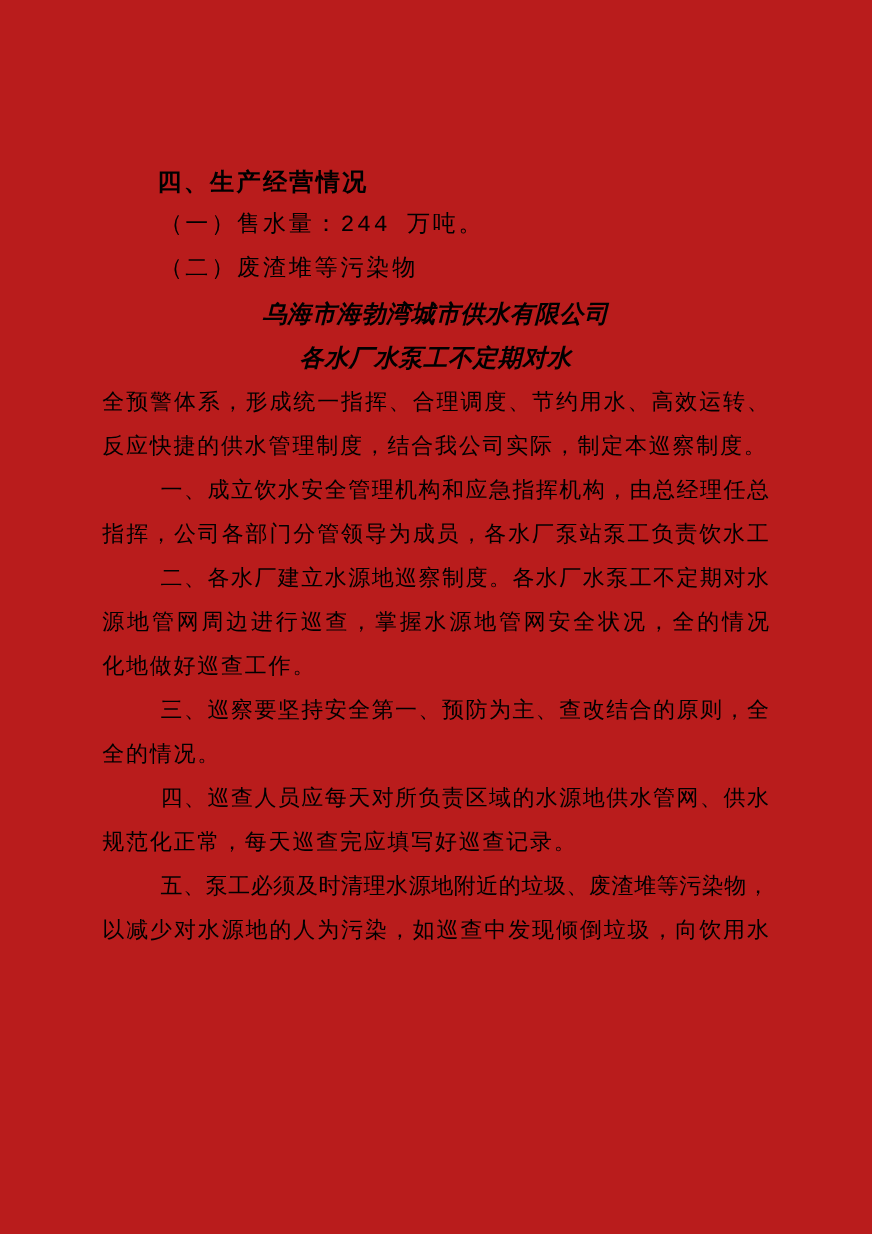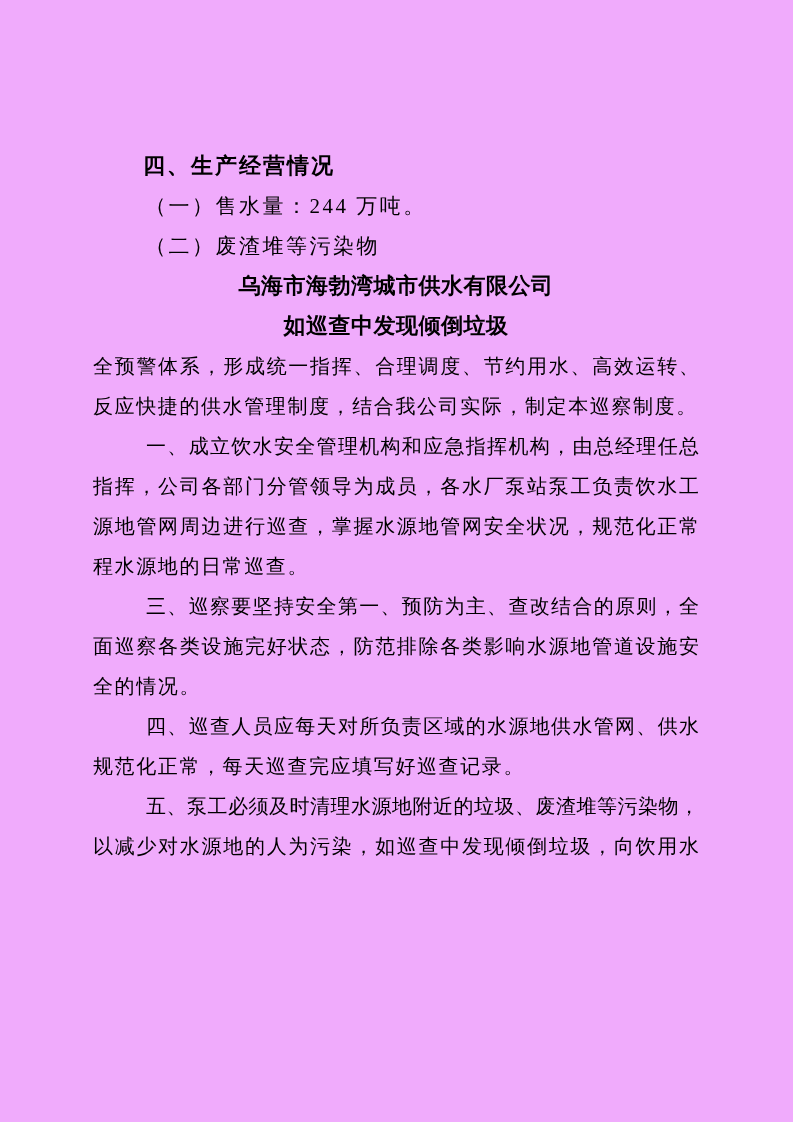--- a/index.html
+++ b/index.html
@@ -4,21 +4,21 @@
 <style>
   html, body {
     margin: 0;
     padding: 0;
     background: #ffffff;
   }
   .page {
     position: relative;
     width: 793px;
     height: 1122px;
-    background: #f0abfc;
+    background: #b91c1c;
     overflow: hidden;
     font-family: "Liberation Serif", "DejaVu Serif", serif;
     color: #000000;
   }
   .content {
     position: absolute;
     left: 93px;
     top: 146px;
     width: 606px;
   }
@@ -34,27 +34,29 @@
     font-weight: bold;
     font-size: 22px;
     letter-spacing: 2px;
     padding-left: 50px;
   }
   
   .line.kaiti {
     font-size: 21px;
     letter-spacing: 2.5px;
     padding-left: 52px;
+    font-family: Liberation Mono, monospace;
   }
   
   .line.title {
     font-weight: bold;
     font-size: 22px;
     text-align: center;
     letter-spacing: 0.5px;
+    font-style: italic;
   }
   
   .line.body.fill {
     text-align: justify;
     text-align-last: justify;
     text-justify: inter-character;
   }
   .line.body.end {
     letter-spacing: 1.6px;
   }
@@ -64,30 +66,30 @@
 </style>
 </head>
 <body>
 
 <div class="page">
   <div class="content">
     <div class="line heading">四、生产经营情况</div>
     <div class="line kaiti">（一）售水量：244 万吨。</div>
     <div class="line kaiti">（二）废渣堆等污染物</div>
     <div class="line title">乌海市海勃湾城市供水有限公司</div>
-    <div class="line title">如巡查中发现倾倒垃圾</div>
+    <div class="line title">各水厂水泵工不定期对水</div>
     <div id="paragraphs">
         <div class="line body fill">全预警体系，形成统一指挥、合理调度、节约用水、高效运转、</div>
         <div class="line body end">反应快捷的供水管理制度，结合我公司实际，制定本巡察制度。</div>
         <div class="line body fill first">一、成立饮水安全管理机构和应急指挥机构，由总经理任总</div>
         <div class="line body fill">指挥，公司各部门分管领导为成员，各水厂泵站泵工负责饮水工</div>
-        <div class="line body fill">源地管网周边进行巡查，掌握水源地管网安全状况，规范化正常</div>
-        <div class="line body end">程水源地的日常巡查。</div>
+        <div class="line body fill first">二、各水厂建立水源地巡察制度。各水厂水泵工不定期对水</div>
+        <div class="line body fill">源地管网周边进行巡查，掌握水源地管网安全状况，全的情况</div>
+        <div class="line body end">化地做好巡查工作。</div>
         <div class="line body fill first">三、巡察要坚持安全第一、预防为主、查改结合的原则，全</div>
-        <div class="line body fill">面巡察各类设施完好状态，防范排除各类影响水源地管道设施安</div>
         <div class="line body end">全的情况。</div>
         <div class="line body fill first">四、巡查人员应每天对所负责区域的水源地供水管网、供水</div>
         <div class="line body end">规范化正常，每天巡查完应填写好巡查记录。</div>
         <div class="line body fill first">五、泵工必须及时清理水源地附近的垃圾、废渣堆等污染物，</div>
         <div class="line body fill">以减少对水源地的人为污染，如巡查中发现倾倒垃圾，向饮用水</div>
       </div>
   </div>
 </div>
 
 </body></html>

